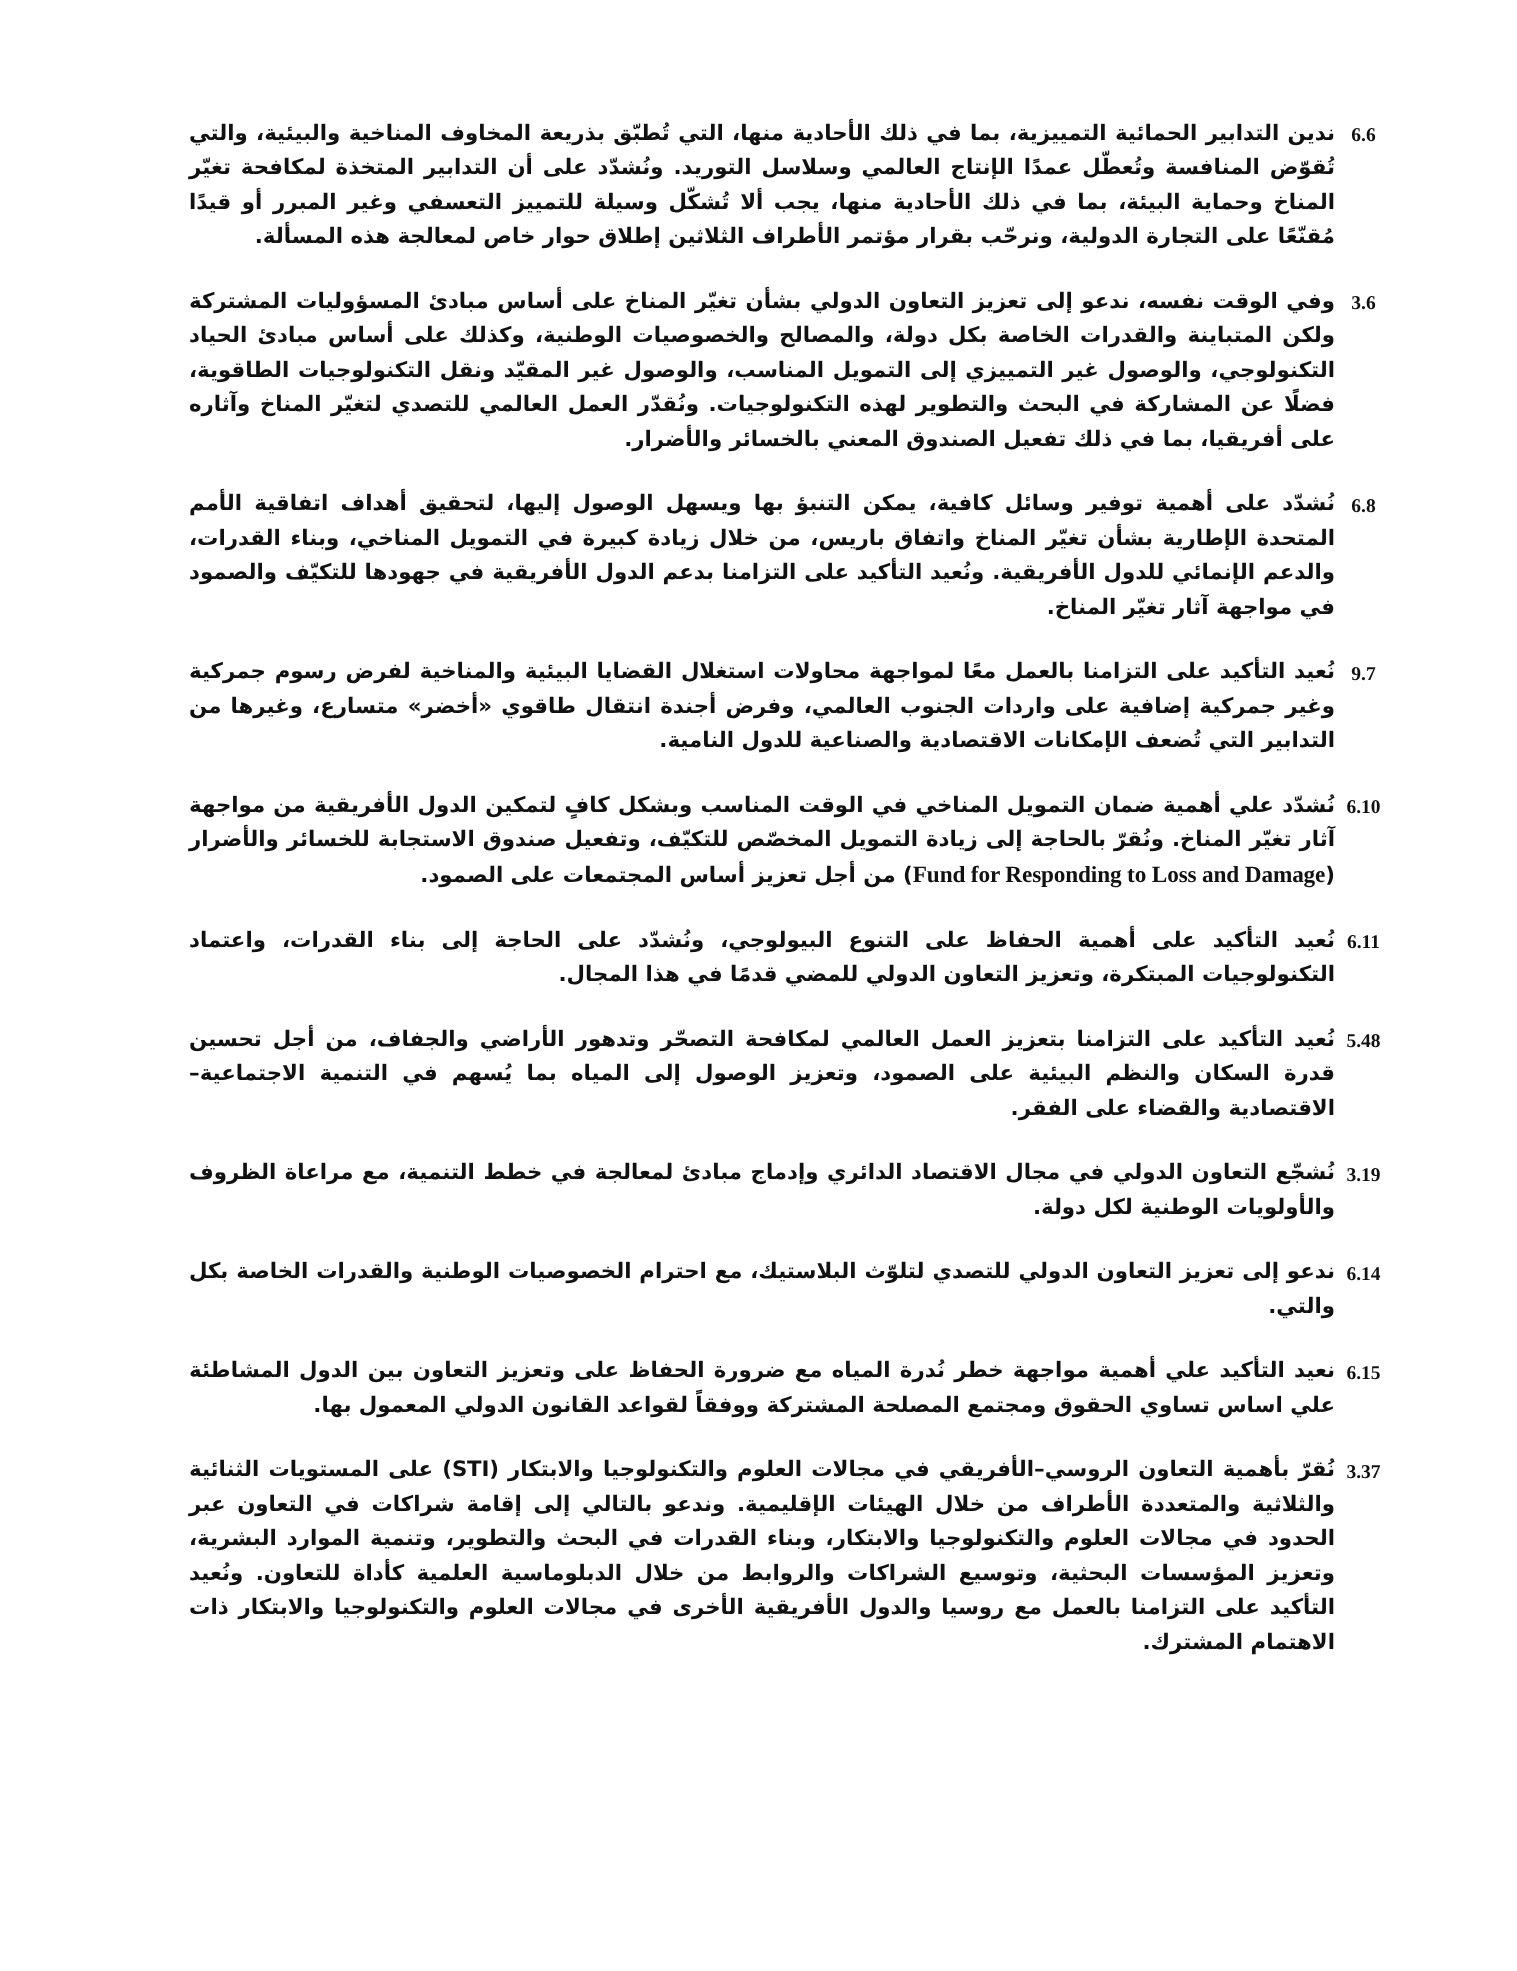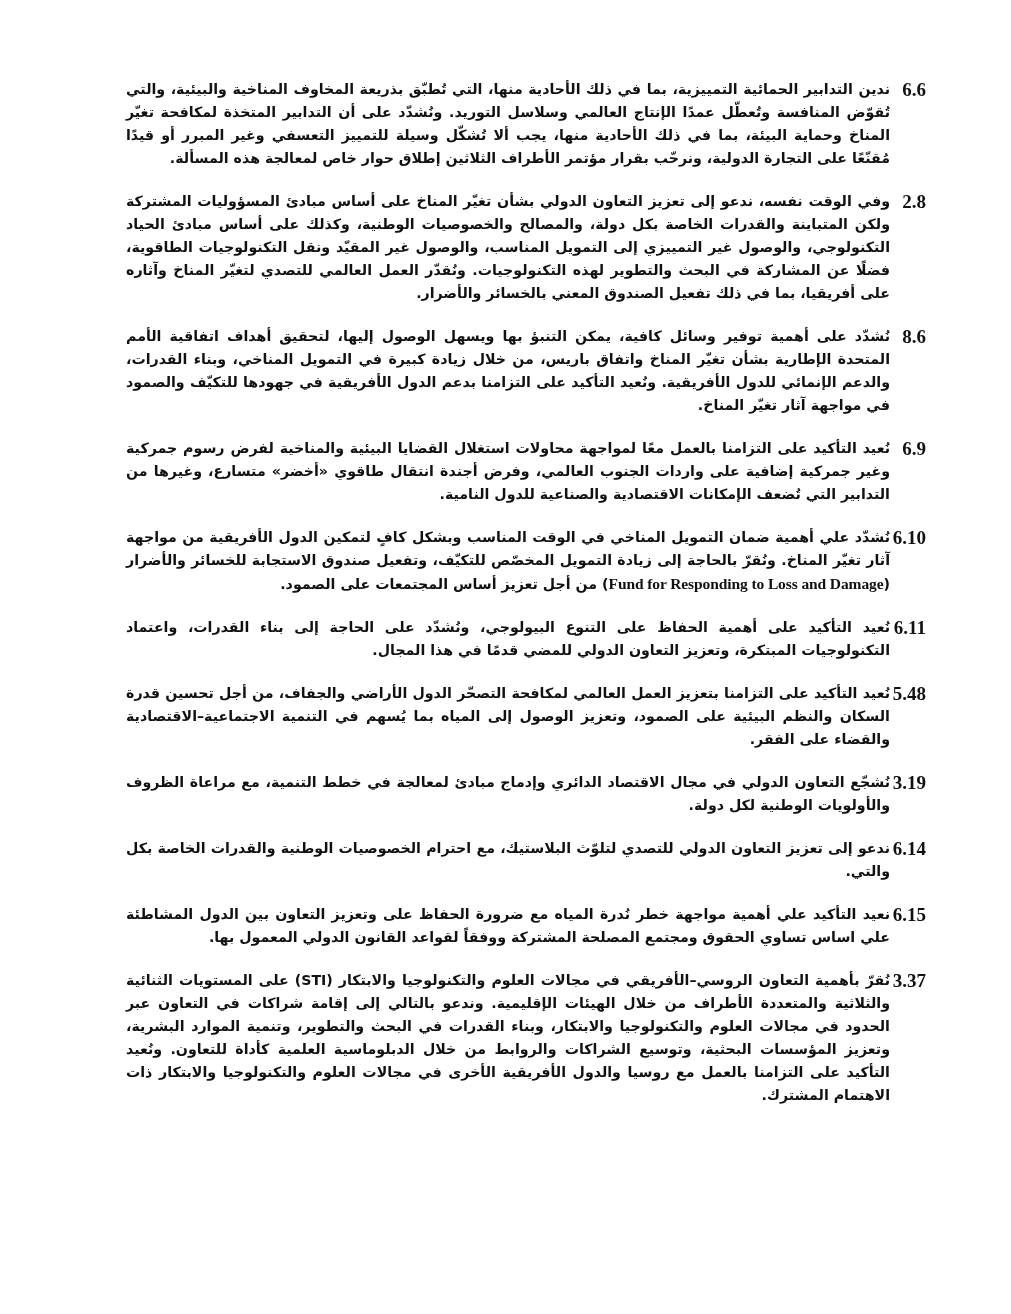--- a/index.html
+++ b/index.html
@@ -25,24 +25,24 @@
     display: flex;
     flex-direction: row;
     direction: rtl;
     margin-bottom: 20px;
   }
   .para-num {
     flex: 0 0 auto;
     width: 34px;
     font-family: "Liberation Serif", serif;
     font-weight: bold;
-    font-size: 19px;
+    font-size: 13px;
     line-height: 23px;
     direction: ltr;
-    text-align: right;
+    text-align: center;
     padding-left: 2px;
   }
   .para-text {
     flex: 1 1 auto;
     font-weight: bold;
     font-size: 14.2px;
     line-height: 23px;
     text-align: justify;
     text-align-last: right;
     direction: rtl;
@@ -60,47 +60,47 @@
 <body>
 
 <div class="page">
 
   <div class="para">
     <div class="para-num">6.6</div>
     <div class="para-text">ندين التدابير الحمائية التمييزية، بما في ذلك الأحادية منها، التي تُطبّق بذريعة المخاوف المناخية والبيئية، والتي تُقوّض المنافسة وتُعطّل عمدًا الإنتاج العالمي وسلاسل التوريد. ونُشدّد على أن التدابير المتخذة لمكافحة تغيّر المناخ وحماية البيئة، بما في ذلك الأحادية منها، يجب ألا تُشكّل وسيلة للتمييز التعسفي وغير المبرر أو قيدًا مُقنّعًا على التجارة الدولية، ونرحّب بقرار مؤتمر الأطراف الثلاثين إطلاق حوار خاص لمعالجة هذه المسألة.</div>
   </div>
 
   <div class="para">
-    <div class="para-num">2.8</div>
+    <div class="para-num">3.6</div>
     <div class="para-text">وفي الوقت نفسه، ندعو إلى تعزيز التعاون الدولي بشأن تغيّر المناخ على أساس مبادئ المسؤوليات المشتركة ولكن المتباينة والقدرات الخاصة بكل دولة، والمصالح والخصوصيات الوطنية، وكذلك على أساس مبادئ الحياد التكنولوجي، والوصول غير التمييزي إلى التمويل المناسب، والوصول غير المقيّد ونقل التكنولوجيات الطاقوية، فضلًا عن المشاركة في البحث والتطوير لهذه التكنولوجيات. ونُقدّر العمل العالمي للتصدي لتغيّر المناخ وآثاره على أفريقيا، بما في ذلك تفعيل الصندوق المعني بالخسائر والأضرار.</div>
   </div>
 
   <div class="para">
-    <div class="para-num">8.6</div>
+    <div class="para-num">6.8</div>
     <div class="para-text">نُشدّد على أهمية توفير وسائل كافية، يمكن التنبؤ بها ويسهل الوصول إليها، لتحقيق أهداف اتفاقية الأمم المتحدة الإطارية بشأن تغيّر المناخ واتفاق باريس، من خلال زيادة كبيرة في التمويل المناخي، وبناء القدرات، والدعم الإنمائي للدول الأفريقية. ونُعيد التأكيد على التزامنا بدعم الدول الأفريقية في جهودها للتكيّف والصمود في مواجهة آثار تغيّر المناخ.</div>
   </div>
 
   <div class="para">
-    <div class="para-num">6.9</div>
+    <div class="para-num">9.7</div>
     <div class="para-text">نُعيد التأكيد على التزامنا بالعمل معًا لمواجهة محاولات استغلال القضايا البيئية والمناخية لفرض رسوم جمركية وغير جمركية إضافية على واردات الجنوب العالمي، وفرض أجندة انتقال طاقوي «أخضر» متسارع، وغيرها من التدابير التي تُضعف الإمكانات الاقتصادية والصناعية للدول النامية.</div>
   </div>
 
   <div class="para">
     <div class="para-num">6.10</div>
     <div class="para-text"><span>نُشدّد علي أهمية ضمان التمويل المناخي في الوقت المناسب وبشكل كافٍ لتمكين الدول الأفريقية من مواجهة آثار تغيّر المناخ. ونُقرّ بالحاجة إلى زيادة التمويل المخصّص للتكيّف، وتفعيل صندوق الاستجابة للخسائر والأضرار (</span><span class="ltr">Fund for Responding to Loss and Damage</span><span>) من أجل تعزيز أساس المجتمعات على الصمود.</span></div>
   </div>
 
   <div class="para">
     <div class="para-num">6.11</div>
     <div class="para-text">نُعيد التأكيد على أهمية الحفاظ على التنوع البيولوجي، ونُشدّد على الحاجة إلى بناء القدرات، واعتماد التكنولوجيات المبتكرة، وتعزيز التعاون الدولي للمضي قدمًا في هذا المجال.</div>
   </div>
 
   <div class="para">
     <div class="para-num">5.48</div>
-    <div class="para-text">نُعيد التأكيد على التزامنا بتعزيز العمل العالمي لمكافحة التصحّر الدول الأراضي والجفاف، من أجل تحسين قدرة السكان والنظم البيئية على الصمود، وتعزيز الوصول إلى المياه بما يُسهم في التنمية الاجتماعية–الاقتصادية والقضاء على الفقر.</div>
+    <div class="para-text">نُعيد التأكيد على التزامنا بتعزيز العمل العالمي لمكافحة التصحّر وتدهور الأراضي والجفاف، من أجل تحسين قدرة السكان والنظم البيئية على الصمود، وتعزيز الوصول إلى المياه بما يُسهم في التنمية الاجتماعية–الاقتصادية والقضاء على الفقر.</div>
   </div>
 
   <div class="para">
     <div class="para-num">3.19</div>
     <div class="para-text">نُشجّع التعاون الدولي في مجال الاقتصاد الدائري وإدماج مبادئ لمعالجة في خطط التنمية، مع مراعاة الظروف والأولويات الوطنية لكل دولة.</div>
   </div>
 
   <div class="para">
     <div class="para-num">6.14</div>
     <div class="para-text">ندعو إلى تعزيز التعاون الدولي للتصدي لتلوّث البلاستيك، مع احترام الخصوصيات الوطنية والقدرات الخاصة بكل والتي.</div>

